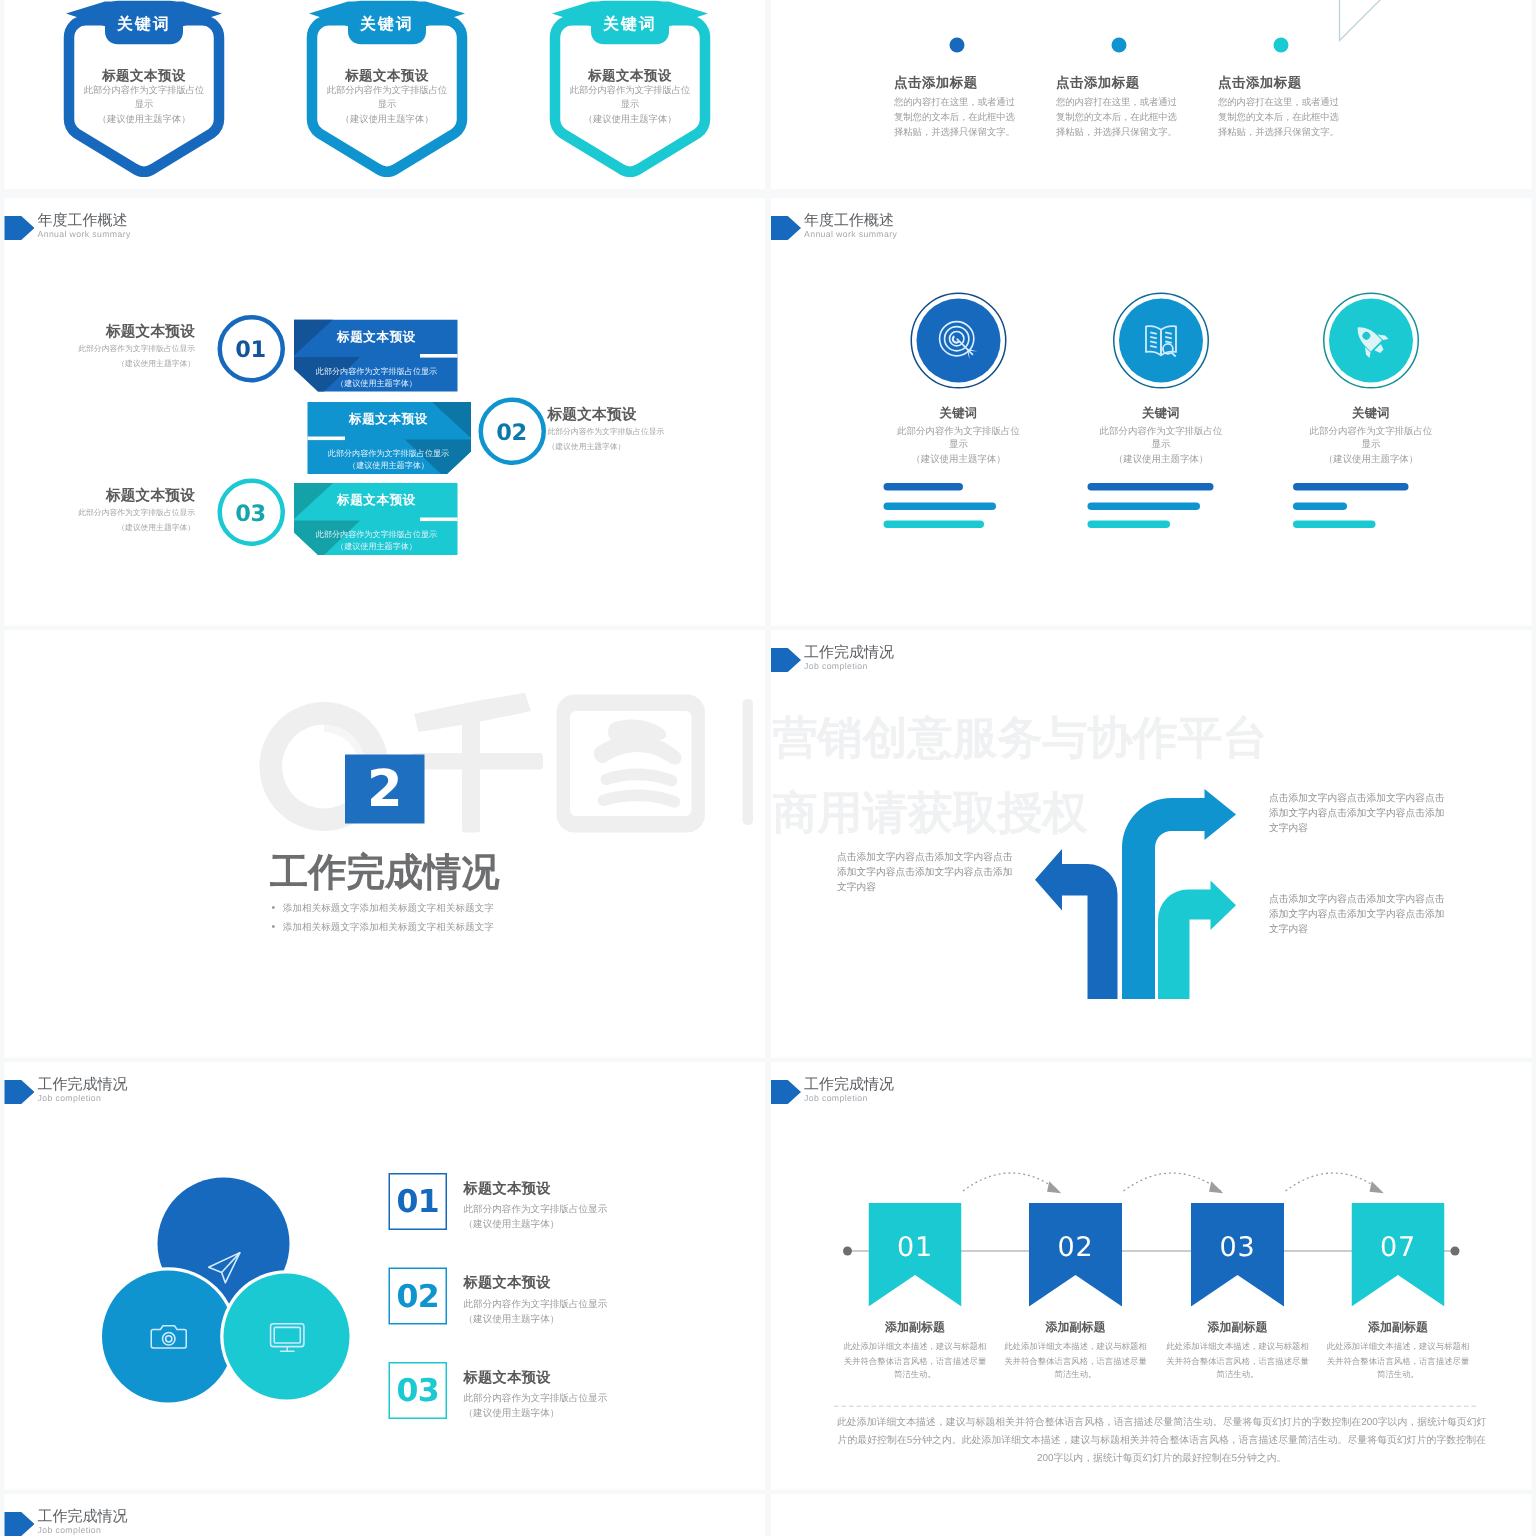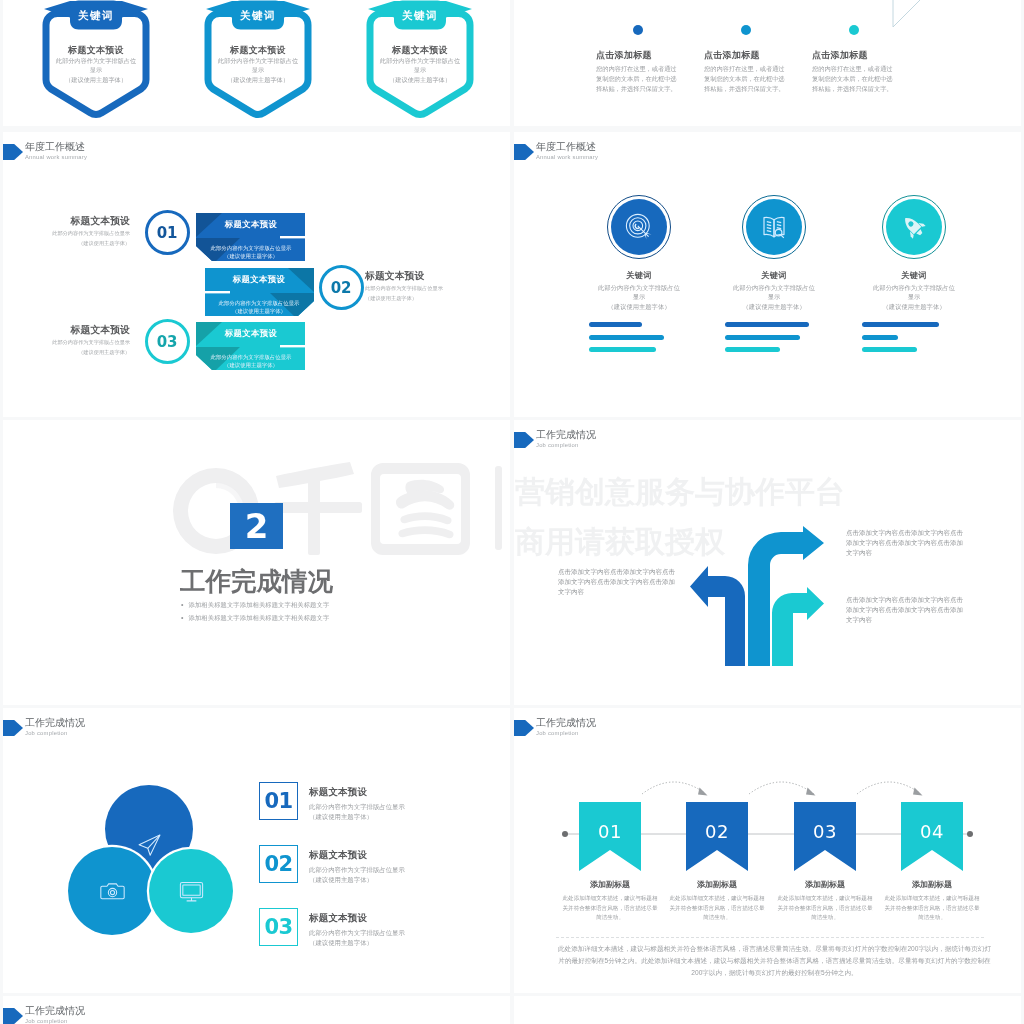--- a/index.html
+++ b/index.html
@@ -461,21 +461,21 @@
           <path d="M0 0 L62 0 L62 69 L31 48 L0 69 Z" fill="#1769bd"></path>
           </svg>
         <div class="rn">03</div>
       </div>
       <div class="ribttl" style="left:266px;top:171px;width:90px;">添加副标题</div>
       <div class="ribbody" style="left:261px;top:186px;width:100px;">此处添加详细文本描述，建议与标题相关并符合整体语言风格，语言描述尽量简洁生动。</div>
         <div class="rib" style="left:387px;top:94px;width:62px;height:69px;">
         <svg width="62" height="69" viewBox="0 0 62 69">
           <path d="M0 0 L62 0 L62 69 L31 48 L0 69 Z" fill="#1ac9d2"></path>
           </svg>
-        <div class="rn">04</div>
+        <div class="rn">07</div>
       </div>
       <div class="ribttl" style="left:373px;top:171px;width:90px;">添加副标题</div>
       <div class="ribbody" style="left:368px;top:186px;width:100px;">此处添加详细文本描述，建议与标题相关并符合整体语言风格，语言描述尽量简洁生动。</div>
         <div class="dashline" style="left:42px;top:229px;width:428px;"></div>
       <div class="ribfoot" style="left:42px;top:235px;width:437px;">此处添加详细文本描述，建议与标题相关并符合整体语言风格，语言描述尽量简洁生动。尽量将每页幻灯片的字数控制在200字以内，据统计每页幻灯片的最好控制在5分钟之内。此处添加详细文本描述，建议与标题相关并符合整体语言风格，语言描述尽量简洁生动。尽量将每页幻灯片的字数控制在200字以内，据统计每页幻灯片的最好控制在5分钟之内。</div>
       </div>
   </div>
 
   <div class="slide col-l" style="top:996px;">
     <div id="s-bl">

